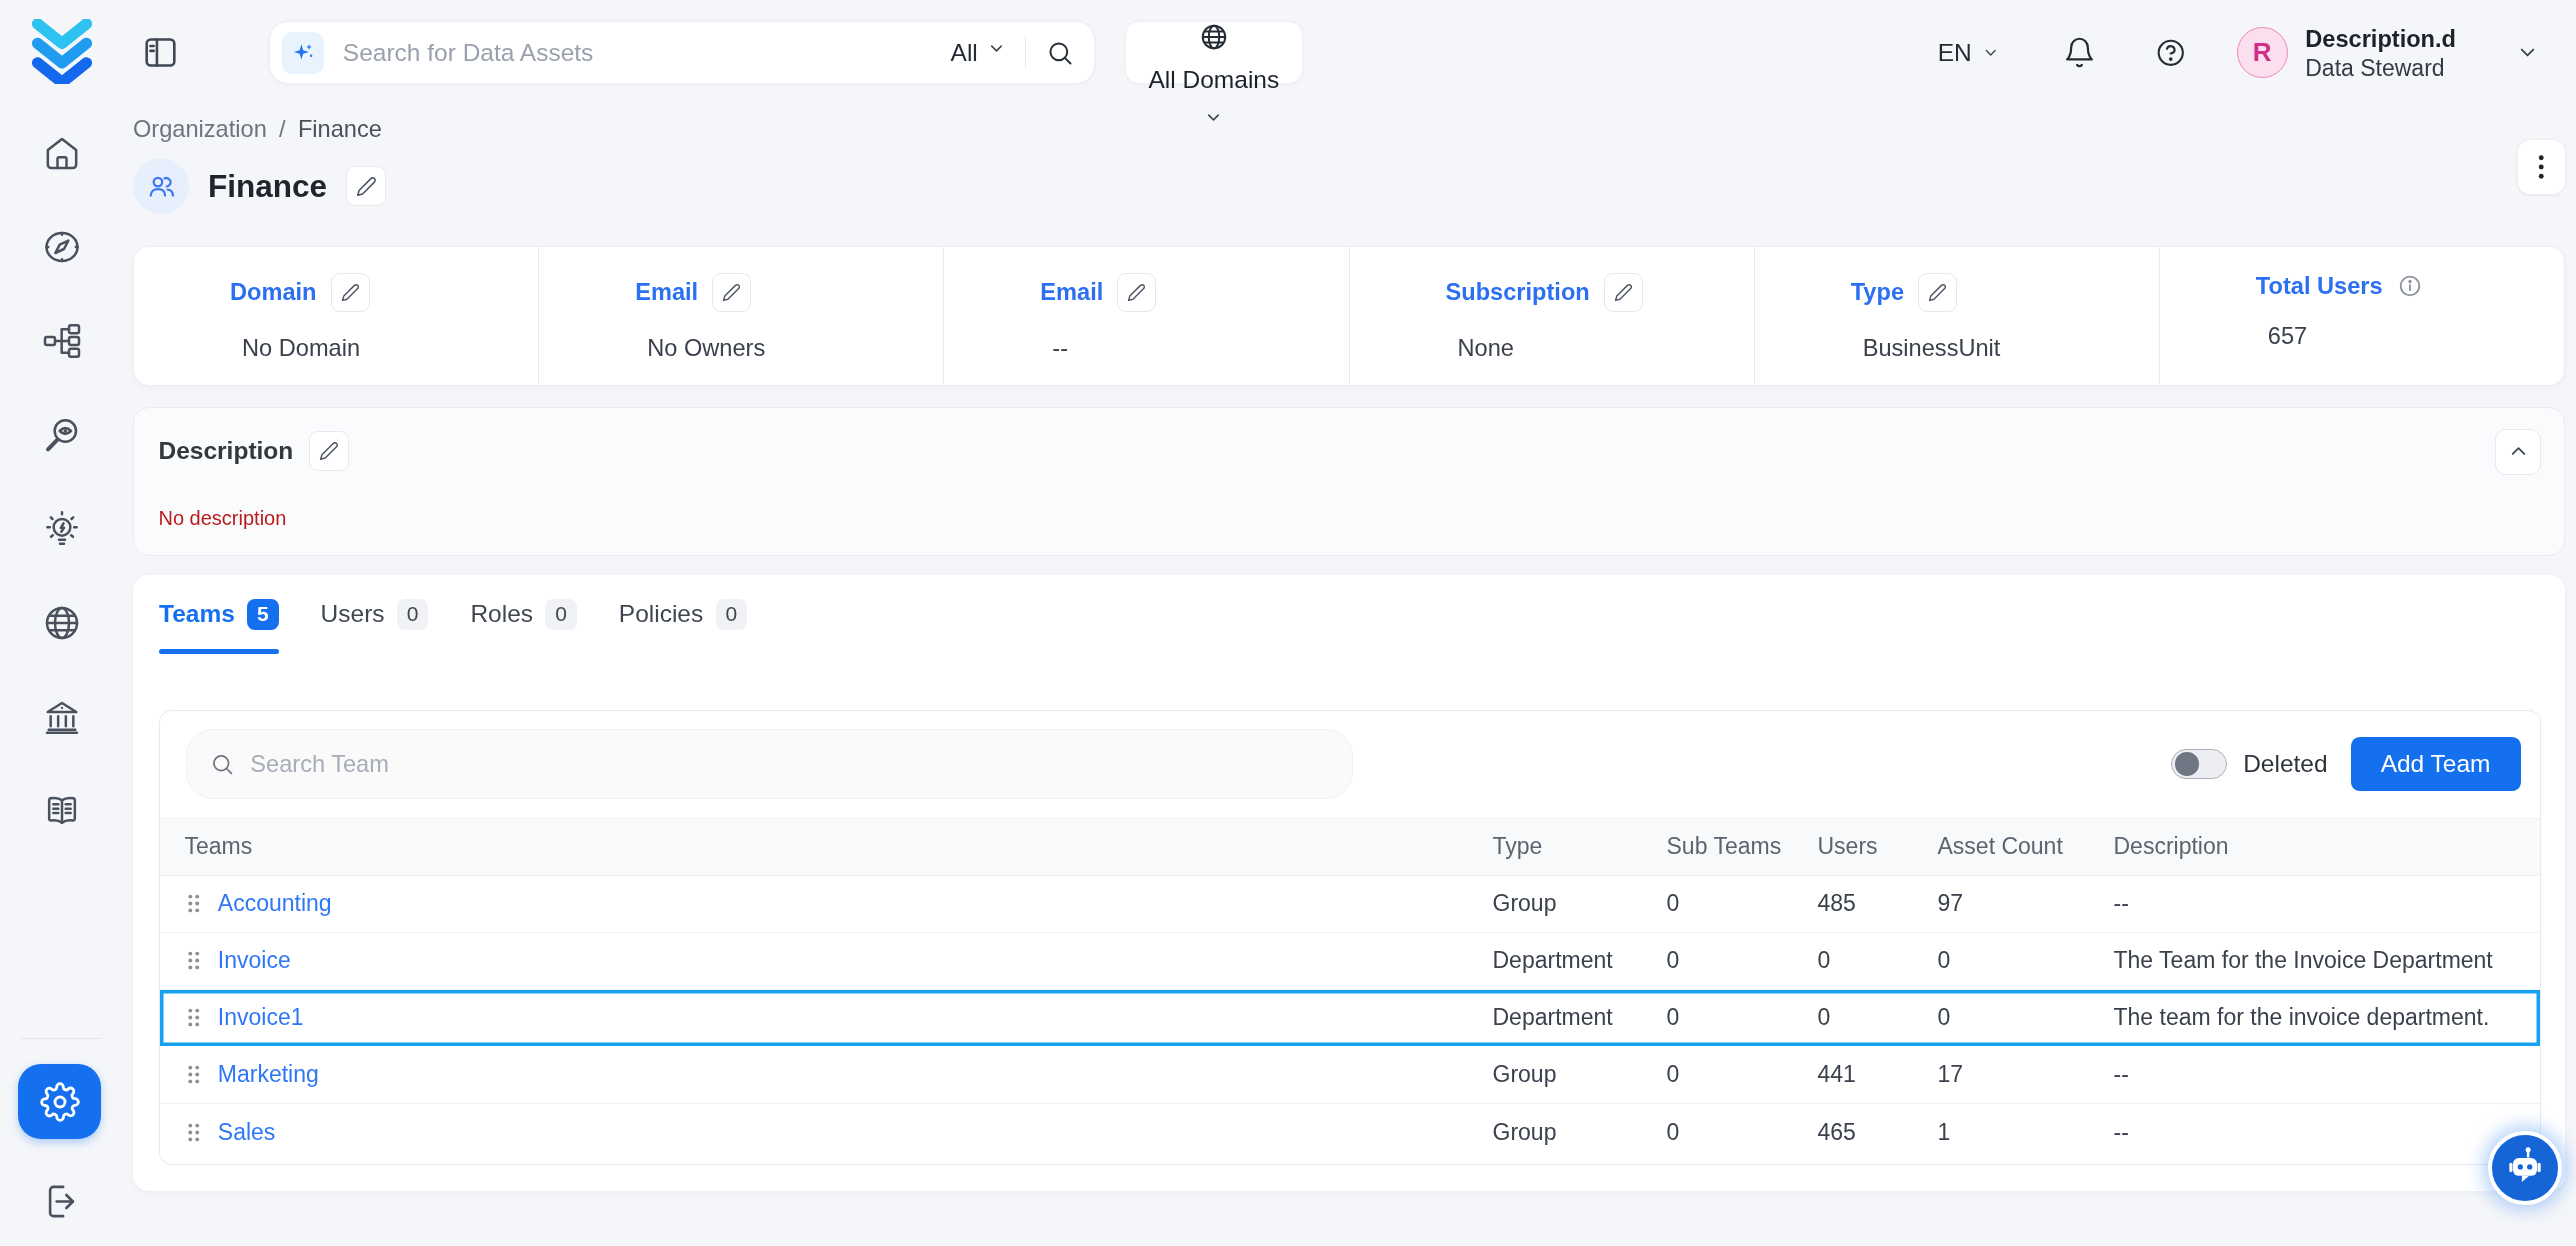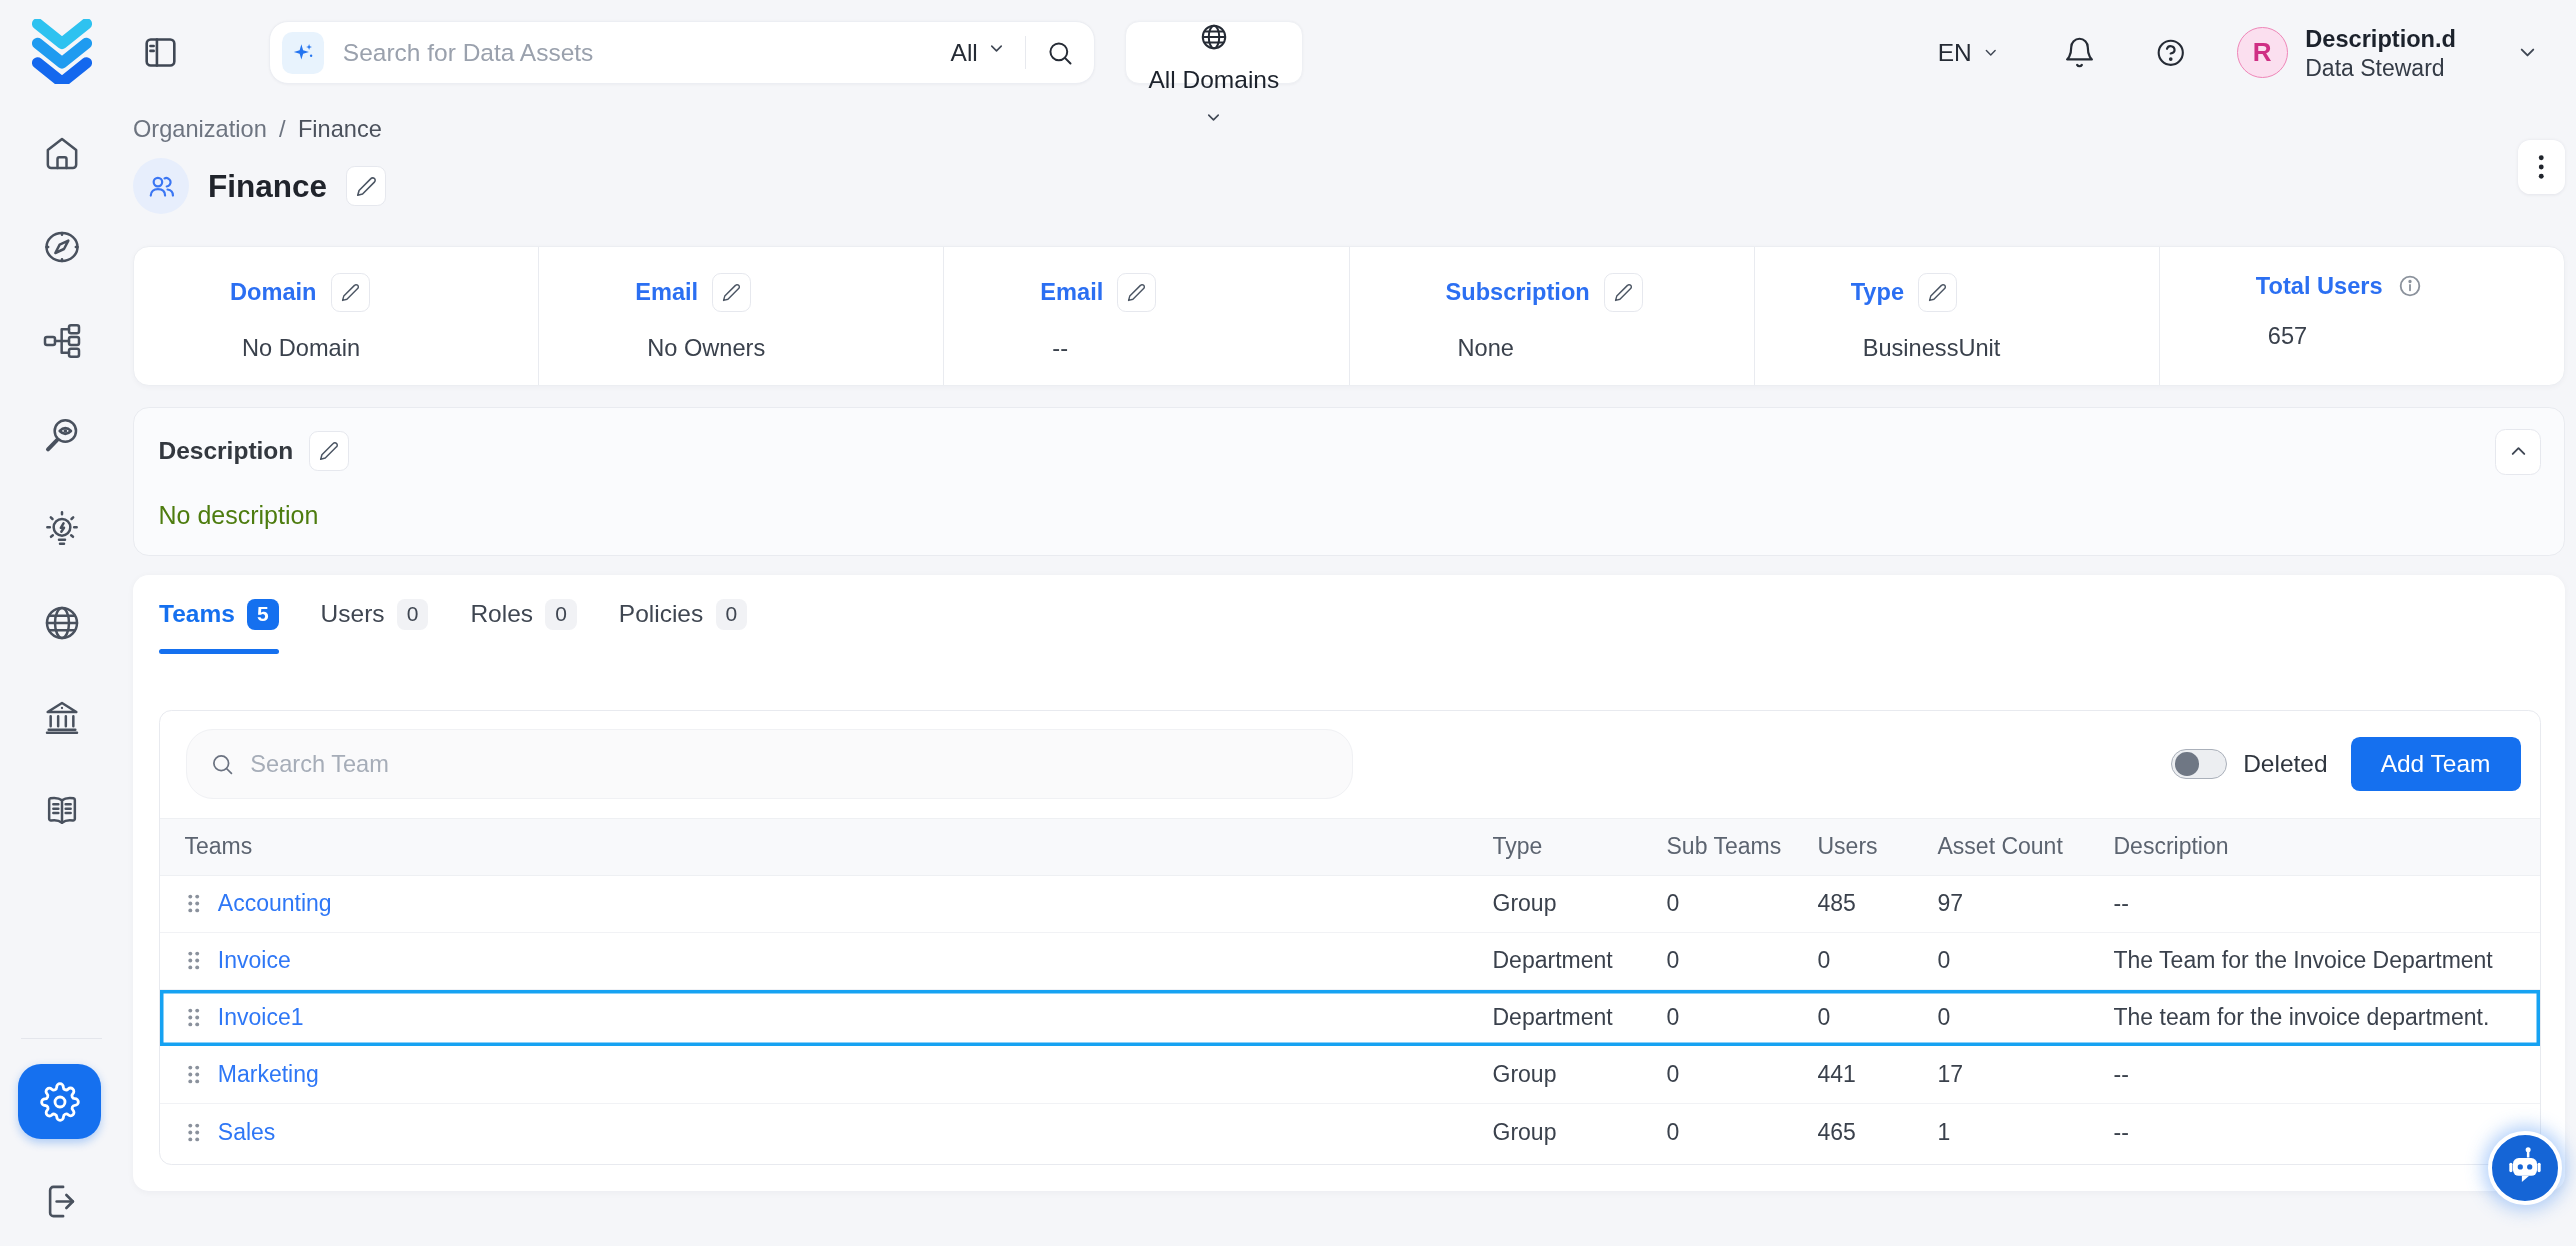--- a/index.html
+++ b/index.html
@@ -55,21 +55,21 @@
   .info-col { flex:1; padding:26px 17.5px 0 96px; border-right:0.9px solid #e9ebf0; }
   .info-col:last-child { border-right:none; }
   .info-label-row { display:flex; align-items:center; gap:14px; }
   .info-label { font-size:23.6px; font-weight:600; color:#2b6ff2; }
   .info-value { margin-top:23px; font-size:23.6px; color:#3a414c;margin-left:12px; }
 
   .desc-panel { margin-top:21px; height:149px; background:#fafbfd; border:0.9px solid #e9ebf0; border-radius:15.8px; position:relative; padding:23px 24.5px; }
   .desc-head { display:flex; align-items:center; gap:15.8px; }
   .desc-title { font-size:24.5px; font-weight:600; color:#33383f; }
   .collapse-btn { position:absolute; right:23px; top:21px; width:46px; height:46px; background:#fff; border:0.9px solid #e6e8ee; border-radius:10.5px; display:flex; align-items:center; justify-content:center; }
-  .desc-empty { position:absolute; left:24.5px; bottom:24.5px; font-size:25px; color:#4d7c0f; }
+  .desc-empty { position:absolute; left:24.5px; bottom:24.5px; font-size:20px; color:#b91c1c; }
 
   .main-card { margin-top:19px; height:616px; background:#fff; border-radius:15.8px; box-shadow:0 1.8px 7px rgba(20,30,60,.04); }
   .tabs { display:flex; align-items:center; height:79px; padding-left:26px; gap:42px; }
   .tab { position:relative; height:100%; display:flex; align-items:center; gap:12.3px; font-size:24.5px; color:#3f4651; cursor:pointer; }
   .tab .count-badge { min-width:31.5px; height:31.5px; padding:0 8.8px; border-radius:7.9px; background:#f1f2f5; color:#3f4651; font-size:21px; display:flex; align-items:center; justify-content:center; }
   .tab.active { color:#1570ef; font-weight:700; }
   .tab.active .count-badge { background:#1570ef; color:#fff; }
   .tab.active::after { content:""; position:absolute; left:0; right:0; bottom:0; height:4.4px; border-radius:2.6px; background:#1570ef; }
 
   .table-shell { margin:56px 24.5px 0 26px; height:455px; border:0.9px solid #e8eaef; border-radius:12.3px; position:relative; background:#fff; }

